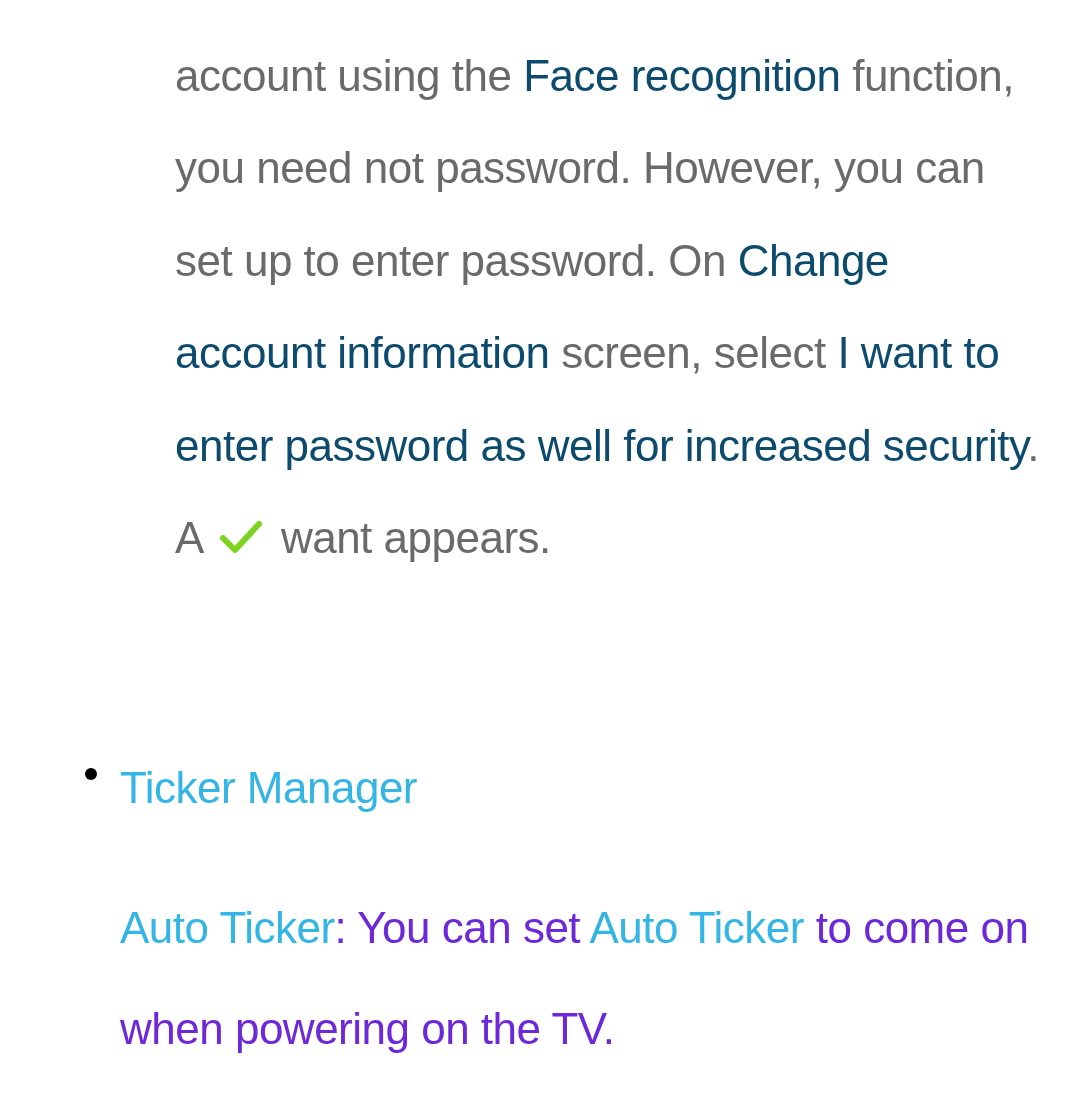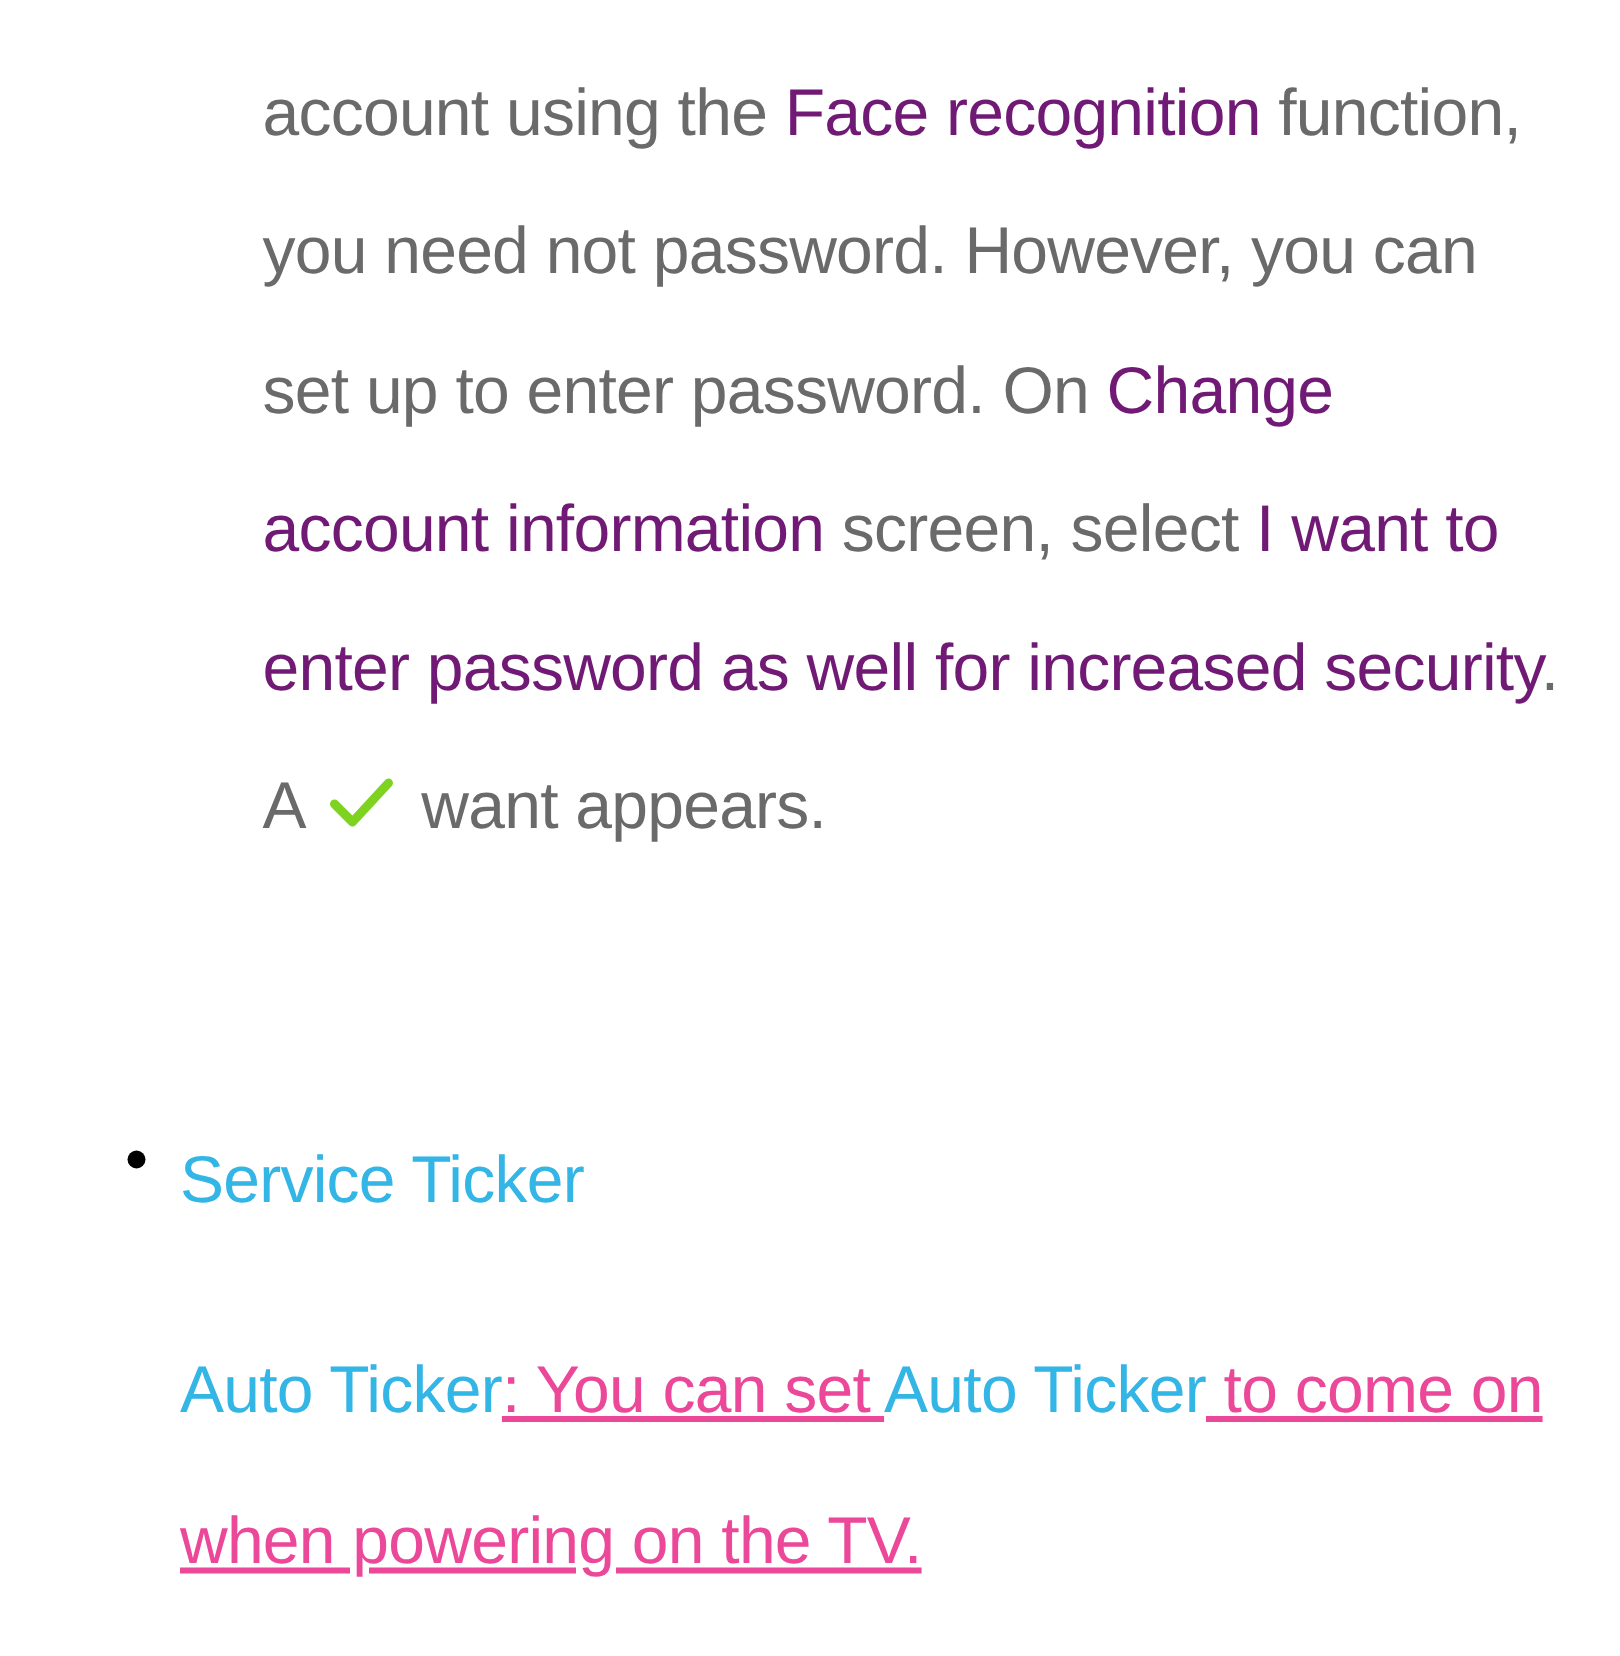--- a/index.html
+++ b/index.html
@@ -20,21 +20,21 @@
       padding-right: 40px;
       padding-top: 30px;
     }
     .paragraph {
       font-size: 44px;
       line-height: 2.1;
       color: #6a6a6a;
       letter-spacing: -0.5px;
     }
     .highlight {
-      color: #701a75;
+      color: #0c4a6e;
     }
     .checkmark-icon {
       display: inline-block;
       vertical-align: middle;
       margin: 0 6px;
     }
     .checkmark-icon svg {
       width: 44px;
       height: 36px;
     }
@@ -64,34 +64,33 @@
       line-height: 2.3;
       color: #000000;
       margin-top: 50px;
       letter-spacing: -0.5px;
     }
     .bullet-body .highlight {
       color: #33b5e5;
       margin-top: 24px;
     }
     .black-text {
-      color: #ec4899;
-      text-decoration: underline;
+      color: #6d28d9;
     }
   </style>
 </head>
 <body>
 
 <div class="content">
   <p class="paragraph">
     <span>account using the </span><span class="highlight">Face recognition</span><span> function, you need not password. However, you can set up to enter password. On </span><span class="highlight">Change account information</span><span> screen, select </span><span class="highlight">I want to enter password as well for increased security</span><span>. A </span><span class="checkmark-icon"><svg viewBox="0 0 44 36">
           <path d="M 4 18 L 16 30 L 40 4" stroke="#7ed321" stroke-width="6" fill="none" stroke-linecap="round" stroke-linejoin="round"></path>
         </svg></span><span> want appears.</span>
   </p>
 
   <div class="bullet-section">
     <span class="bullet"></span>
-    <div class="bullet-heading">Service Ticker</div>
+    <div class="bullet-heading">Ticker Manager</div>
     <p class="bullet-body">
       <span class="highlight">Auto Ticker</span><span class="black-text">: You can set </span><span class="highlight">Auto Ticker</span><span class="black-text"> to come on when powering on the TV.</span>
     </p>
   </div>
 </div>
 
 </body></html>

